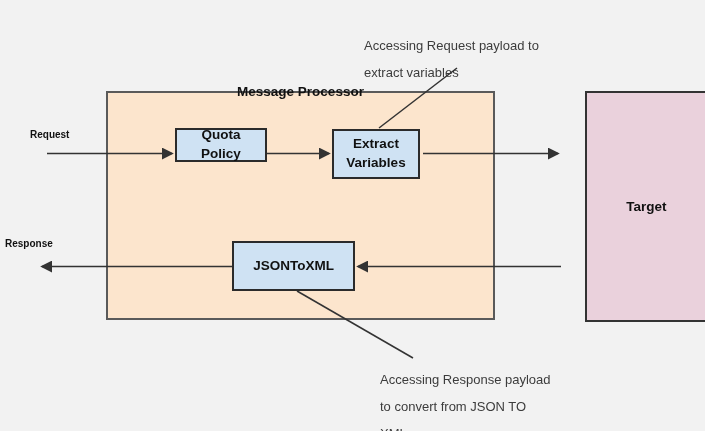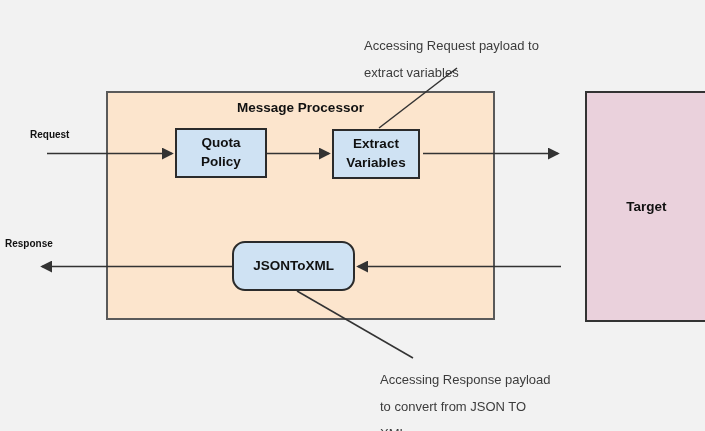--- a/index.html
+++ b/index.html
@@ -22,21 +22,21 @@
     top: 91px;
     width: 389px;
     height: 229px;
     background: #fce5cd;
     border: 2px solid #5a5a5a;
     box-sizing: border-box;
   }
   .mp-title {
     position: absolute;
     left: 106px;
-    top: 100px;
+    top: 84px;
     width: 389px;
     text-align: center;
     font-size: 13.5px;
     font-weight: bold;
     color: #111111;
   }
   
   .node {
     position: absolute;
     background: #cfe2f3;
@@ -44,23 +44,23 @@
     box-sizing: border-box;
     display: flex;
     align-items: center;
     justify-content: center;
     text-align: center;
     font-size: 13.5px;
     font-weight: bold;
     color: #111111;
     line-height: 1.4;
   }
-  .node-quota    { left: 175px; top: 128px; width: 92px;  height: 50px; }
+  .node-quota    { left: 175px; top: 128px; width: 92px;  height: 34px; }
   .node-extract  { left: 332px; top: 129px; width: 88px;  height: 50px; }
-  .node-json     { left: 232px; top: 241px; width: 123px; height: 50px; border-radius: 13px; }
+  .node-json     { left: 232px; top: 241px; width: 123px; height: 50px; }
   .node-quota .node-label,
   .node-extract .node-label { display: inline-block; max-width: 70px; }
   
   .target-box {
     position: absolute;
     left: 561px;
     top: 91px;
     width: 123px;
     height: 231px;
     background: #ead1dc;

